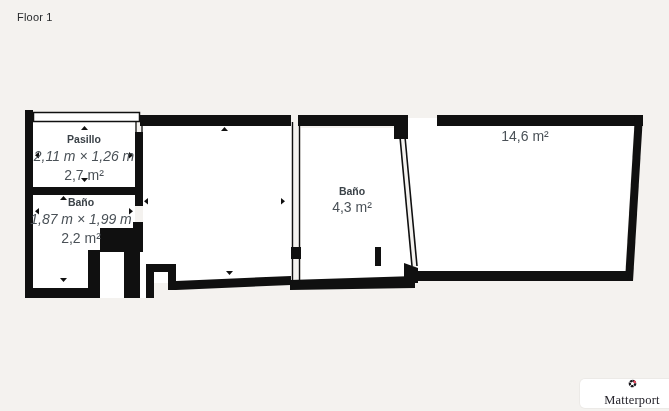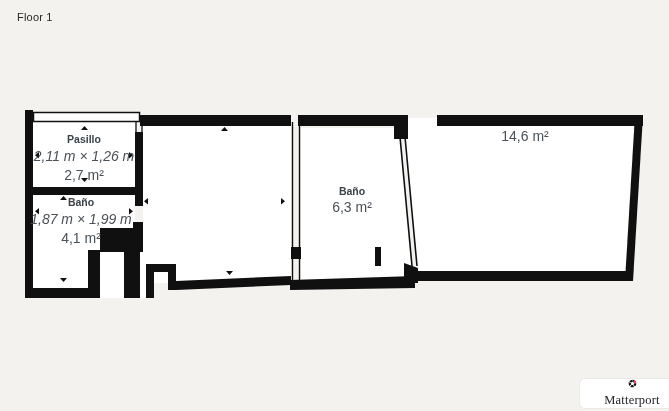--- a/index.html
+++ b/index.html
@@ -137,28 +137,28 @@
 
   <div class="room-label lbl-pasillo">
     <div class="rname">Pasillo</div>
     <div class="rdims">2,11 m × 1,26 m</div>
     <div class="rarea">2,7 m²</div>
   </div>
 
   <div class="room-label lbl-bano">
     <div class="rname">Baño</div>
     <div class="rdims">1,87 m × 1,99 m</div>
-    <div class="rarea">4,1 m²</div>
+    <div class="rarea">2,2 m²</div>
   </div>
 
 
   <div class="room-label lbl-salon">
     <div class="rname">Baño</div>
 
-    <div class="rarea">6,3 m²</div>
+    <div class="rarea">4,3 m²</div>
   </div>
 
   <div class="room-label lbl-room5">
 
     <div class="rarea">14,6 m²</div>
   </div>
 
   <div class="logo-box">
     <svg width="15" height="15" viewBox="0 0 24 24">
       <g fill="none" stroke-linecap="butt">

